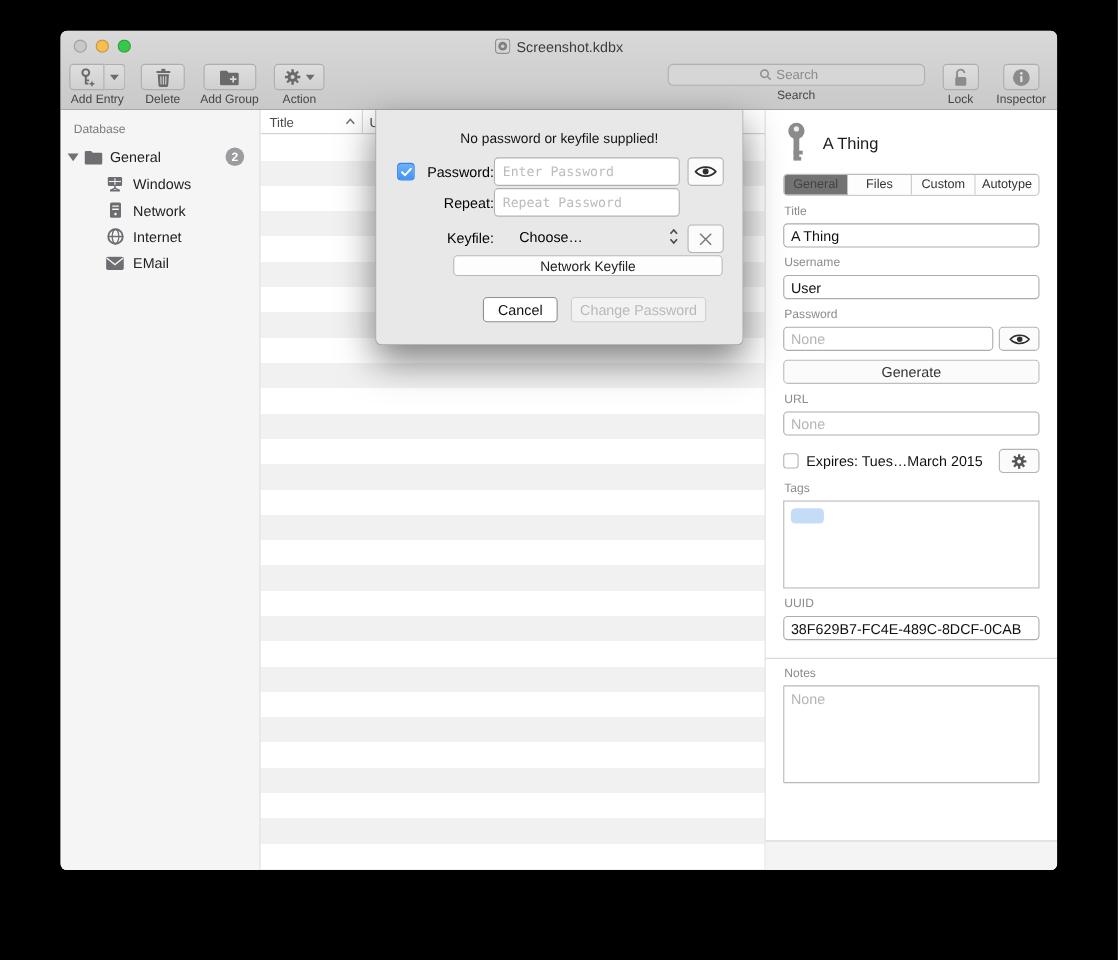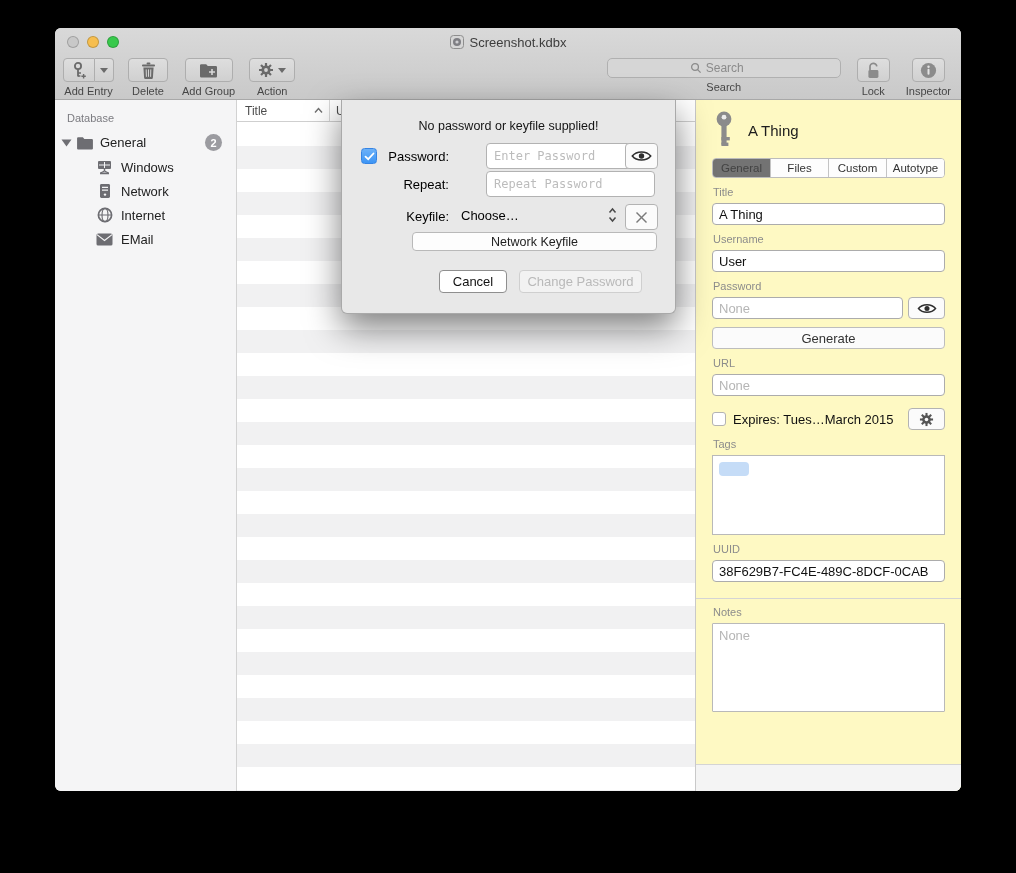--- a/index.html
+++ b/index.html
@@ -59,21 +59,21 @@
   
   .table { flex:1; background:#fff; position:relative; border-right:1px solid #c9c9c9; }
   .t-head { height:22px; background:#fff; border-bottom:1px solid #cfcfcf; display:flex; font-size:12px; color:#4c4c4c; }
   .t-col1 { width:93px; border-right:1px solid #d8d8d8; display:flex; align-items:center; padding-left:8px; position:relative; }
   .t-sort { position:absolute; right:6px; top:7px; }
   .t-col2 { flex:1; display:flex; align-items:center; padding-left:6px; }
   .t-body { position:absolute; left:0; top:23px; right:0; bottom:0;
     background:repeating-linear-gradient(to bottom,#fff 0 23px,#f1f1f2 23px 46px); }
 
   
-  .inspector { width:265px; height:100%; background:#fef9c3; padding:8px 16px 0 16px; flex:none; position:relative; font-size:13px; }
+  .inspector { width:265px; height:100%; background:#ffffff; padding:8px 16px 0 16px; flex:none; position:relative; font-size:13px; }
   .insp-head { display:flex; align-items:center; gap:12px; height:44px; margin-bottom:6px; }
   .insp-title { font-size:15px; color:#1d1d1d; }
   .seg { display:flex; height:20px; border:1px solid #bcbcbc; border-radius:4px; overflow:hidden; background:#fdfdfd; margin-bottom:8px; }
   .seg-item { flex:1; display:flex; align-items:center; justify-content:center; font-size:11.5px; color:#333;
     border-right:1px solid #c4c4c4; background:#fdfdfd; }
   .seg-item:last-child { border-right:none; }
   .seg-item.active { background:#737373; color:#424242; }
   .f-label { font-size:11px; color:#8c8c8c; margin:8px 0 5px 1px; }
   .t-input { width:100%; height:22px; background:#fff; border:1px solid #acacac; border-radius:4px; padding:0 6px;
     font-size:13px; color:#111; font-family:"Liberation Sans",sans-serif; outline:none; white-space:nowrap; overflow:hidden; }
@@ -94,27 +94,27 @@
   .notes-area::placeholder { color:#b5b5b5; }
   .insp-footer { position:absolute; left:0; bottom:0; width:100%; height:27px; background:#f4f4f4; border-top:1px solid #d4d4d4; }
 
   
   .sheet { position:absolute; left:286px; top:72px; width:335px; height:214px; background:#e8e8e8;
     border:1px solid #a9a9a9; border-top:none; border-radius:0 0 6px 6px;
     box-shadow:0 14px 34px rgba(0,0,0,.5); z-index:10; }
   .dlg-msg { position:absolute; top:19px; left:0; width:100%; text-align:center; font-size:12.5px; color:#141414; }
   .dlg-label { position:absolute; width:103px; text-align:right; font-size:13px; color:#000; }
   .dlg-field { position:absolute; left:107px; width:169px; height:26px; background:#fff; border:1px solid #b2b2b2; border-radius:4px;
-    font-family:"DejaVu Sans Mono",monospace; font-size:12px; color:#0f766e; padding:0 7px; outline:none;margin-left:37px; }
+    font-family:"DejaVu Sans Mono",monospace; font-size:12px; color:#0f766e; padding:0 7px; outline:none; }
   .dlg-field::placeholder { color:#bcbcbc; }
   .dlg-sq-btn { position:absolute; left:283px; width:33px; height:26px; background:#fbfbfb; border:1px solid #b3b3b3; border-radius:4px;
     display:flex; align-items:center; justify-content:center; }
   .dlg-check { position:absolute; left:19px; top:48px; width:16px; height:16px; border-radius:3.5px;
     background:linear-gradient(#6cb1f8,#3d95f5); border:1px solid #3584e4; display:flex; align-items:center; justify-content:center; }
-  .popup { position:absolute; left:119px; top:108px; font-size:13px; color:#000; display:flex; align-items:flex-start; }
+  .popup { position:absolute; left:130px; top:108px; font-size:13px; color:#000; display:flex; align-items:flex-start; }
   .stepper { position:absolute; left:266px; top:107px; }
   .gen-key-btn { position:absolute; left:70px; top:132px; width:245px; height:19px; background:#fdfdfd; border:1px solid #b9b9b9;
     border-radius:4px; font-size:12.5px; color:#222; display:flex; align-items:center; justify-content:center; }
   .dlg-btn { position:absolute; top:170px; height:23px; border-radius:4px; font-size:13px;
     display:flex; align-items:center; justify-content:center; }
   .btn-cancel { left:97px; width:68px; background:#fff; border:1px solid #8f8f8f; color:#111; }
   .btn-change { left:177px; width:123px; background:#f2f2f2; border:1px solid #cfcfcf; color:#b9b9b9; }
 </style>
 </head>
 <body>

